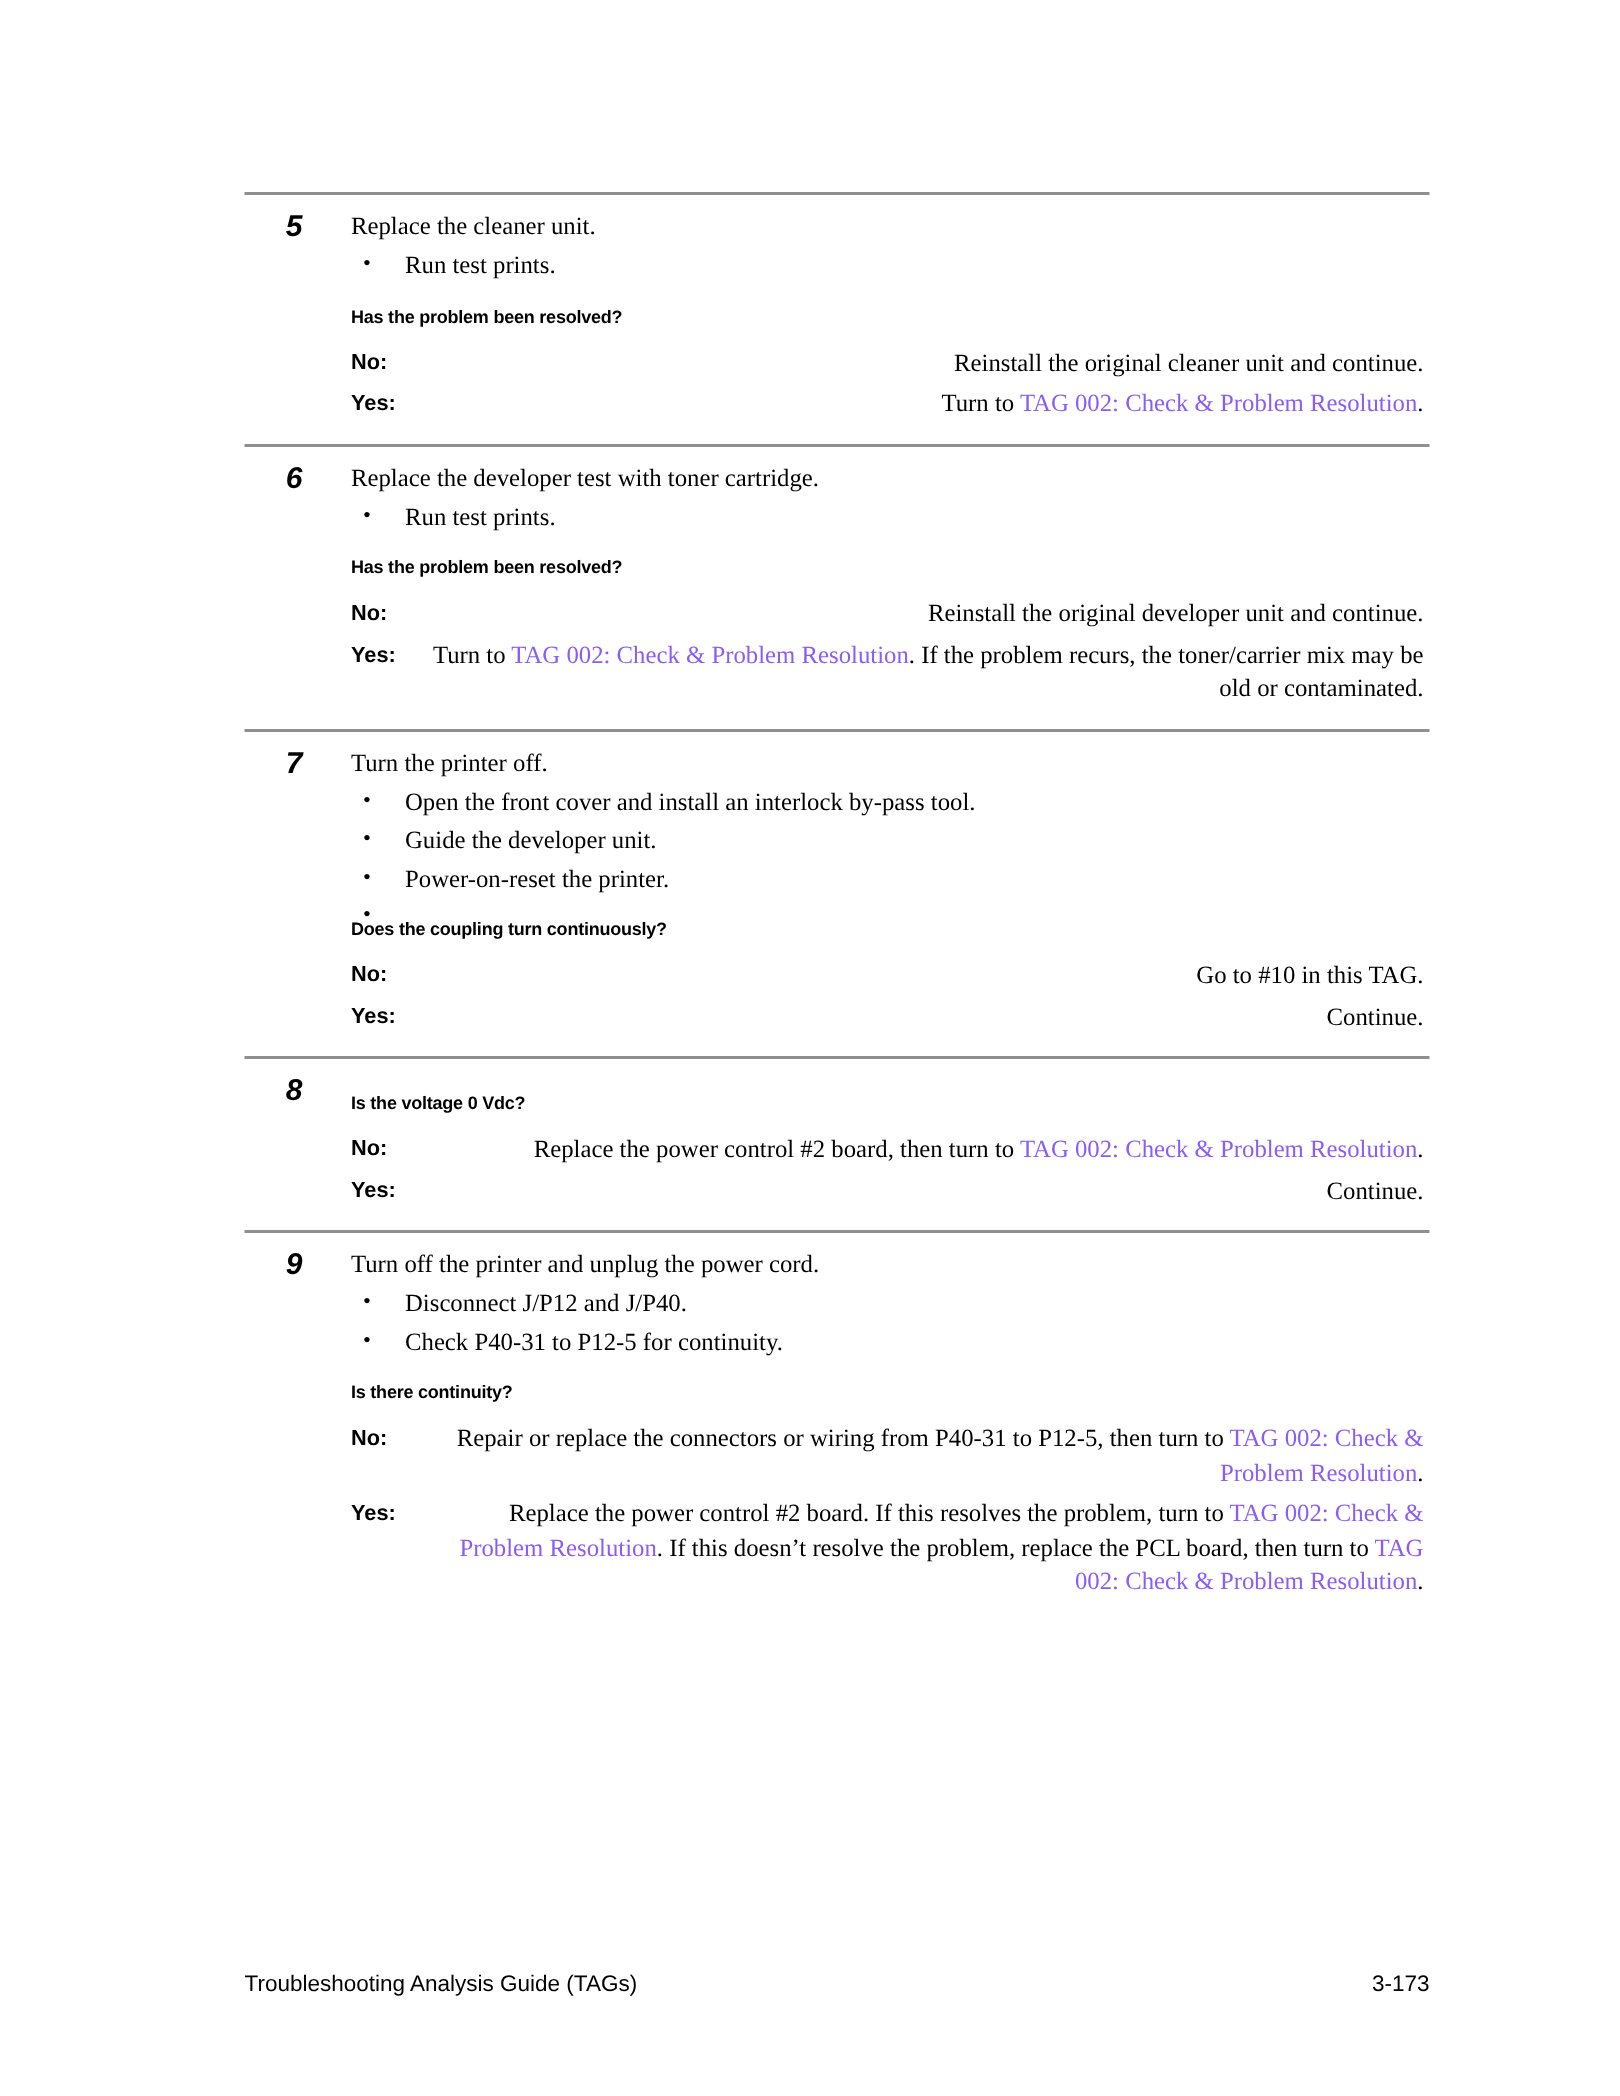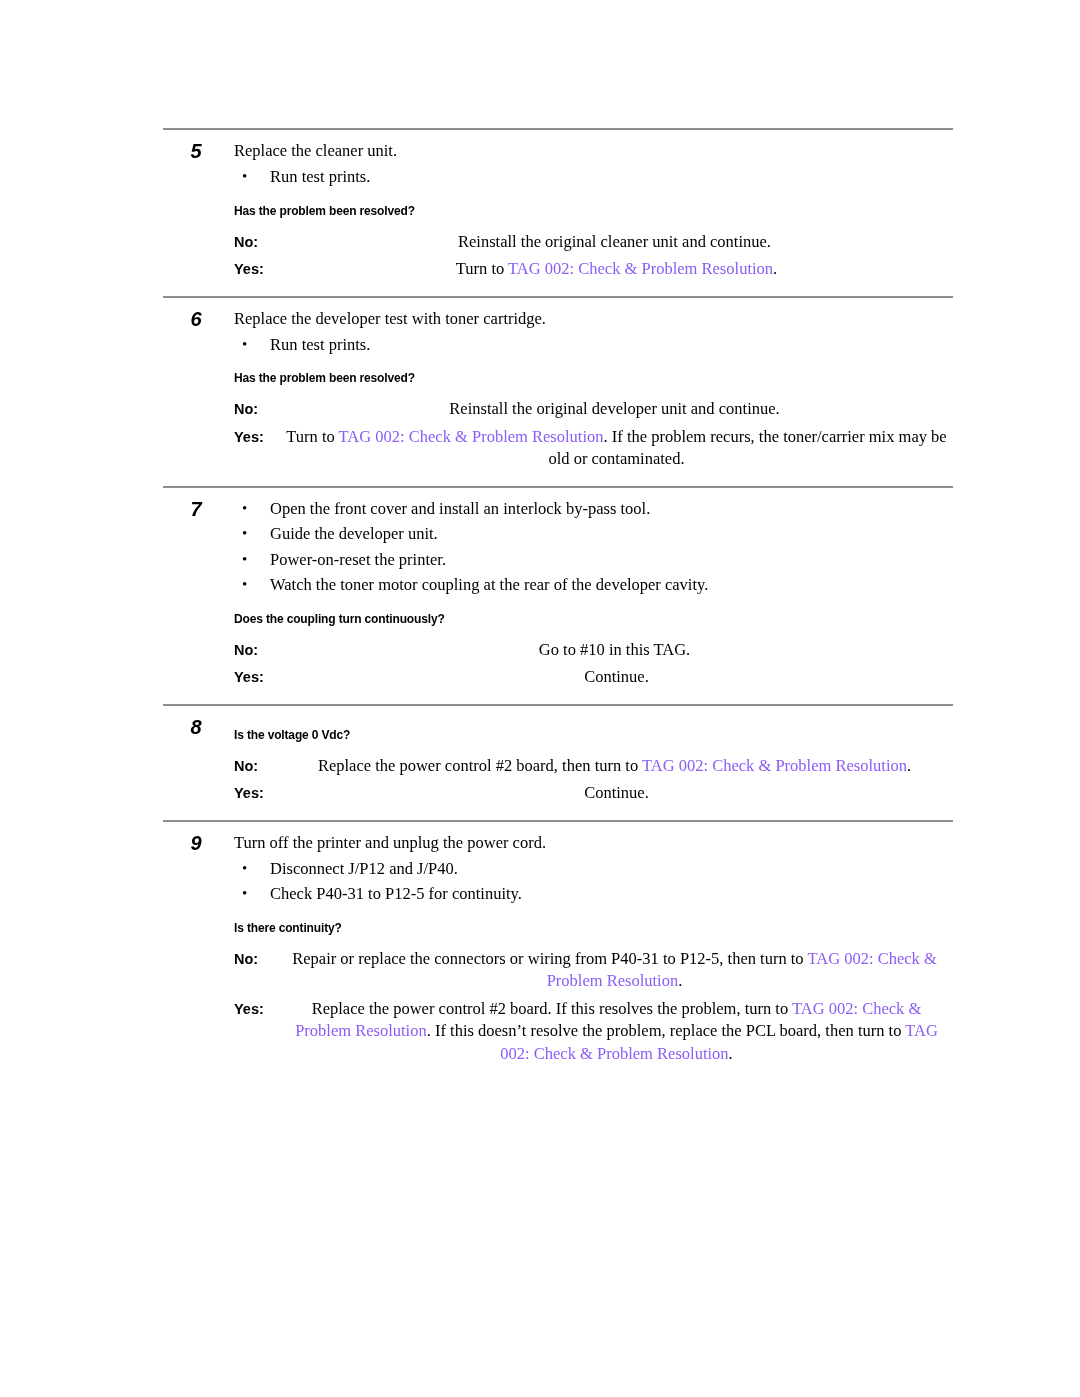--- a/index.html
+++ b/index.html
@@ -92,21 +92,21 @@
     margin: 10px 0 9px 0;
     letter-spacing: -0.15px;
   }
 
   .answer {
     position: relative;
     font-size: 16.5px;
     line-height: 22.5px;
     padding-left: 46px;
     margin-bottom: 5px;
-    text-align: center;
+    text-align: right;
   }
   .answer .tag {
     position: absolute;
     left: 0;
     top: 0;
     font-family: "Liberation Sans", "DejaVu Sans", sans-serif;
     font-weight: bold;
     font-size: 14.5px;
     line-height: 22.5px;
   }
@@ -167,25 +167,26 @@
             <li><span class="bullet">•</span><span>Run test prints.</span></li>
           </ul>
           <div class="question">Has the problem been resolved?</div>
           <div class="answer"><span class="tag">No:</span><span>Reinstall the original developer unit and continue.</span></div>
           <div class="answer yes"><span class="tag">Yes:</span><span>Turn to </span><span class="link">TAG 002: Check &amp; Problem Resolution</span><span>. If the problem recurs, the toner/carrier mix may be old or contaminated.</span></div>
         </div>
       </div>
       <div class="step">
         <div class="step-num">7</div>
         <div class="step-body">
+          <p class="lead">Turn the printer off.</p>
           <ul class="bullets">
             <li><span class="bullet">•</span><span>Open the front cover and install an interlock by-pass tool.</span></li>
             <li><span class="bullet">•</span><span>Guide the developer unit.</span></li>
             <li><span class="bullet">•</span><span>Power-on-reset the printer.</span></li>
-            <li><span class="bullet">•</span><span>Watch the toner motor coupling at the rear of the developer cavity.</span></li>
+            <li><span class="bullet">•</span></li>
           </ul>
           <div class="question">Does the coupling turn continuously?</div>
           <div class="answer"><span class="tag">No:</span><span>Go to #10 in this TAG.</span></div>
           <div class="answer yes"><span class="tag">Yes:</span><span>Continue.</span></div>
         </div>
       </div>
       <div class="step">
         <div class="step-num">8</div>
         <div class="step-body">
           <div class="question">Is the voltage 0 Vdc?</div>
@@ -201,14 +202,18 @@
             <li><span class="bullet">•</span><span>Disconnect J/P12 and J/P40.</span></li>
             <li><span class="bullet">•</span><span>Check P40-31 to P12-5 for continuity.</span></li>
           </ul>
           <div class="question">Is there continuity?</div>
           <div class="answer"><span class="tag">No:</span><span>Repair or replace the connectors or wiring from P40-31 to P12-5, then turn to </span><span class="link">TAG 002: Check &amp; Problem Resolution</span><span>.</span></div>
           <div class="answer yes"><span class="tag">Yes:</span><span>Replace the power control #2 board. If this resolves the problem, turn to </span><span class="link">TAG 002: Check &amp; Problem Resolution</span><span>. If this doesn’t resolve the problem, replace the PCL board, then turn to </span><span class="link">TAG 002: Check &amp; Problem Resolution</span><span>.</span></div>
         </div>
       </div>
     </div>
 
+  <div class="footer">
+    <span class="f-left">Troubleshooting Analysis Guide (TAGs)</span>
+    <span class="f-right">3-173</span>
+  </div>
 
 </div>
 
 </body></html>

